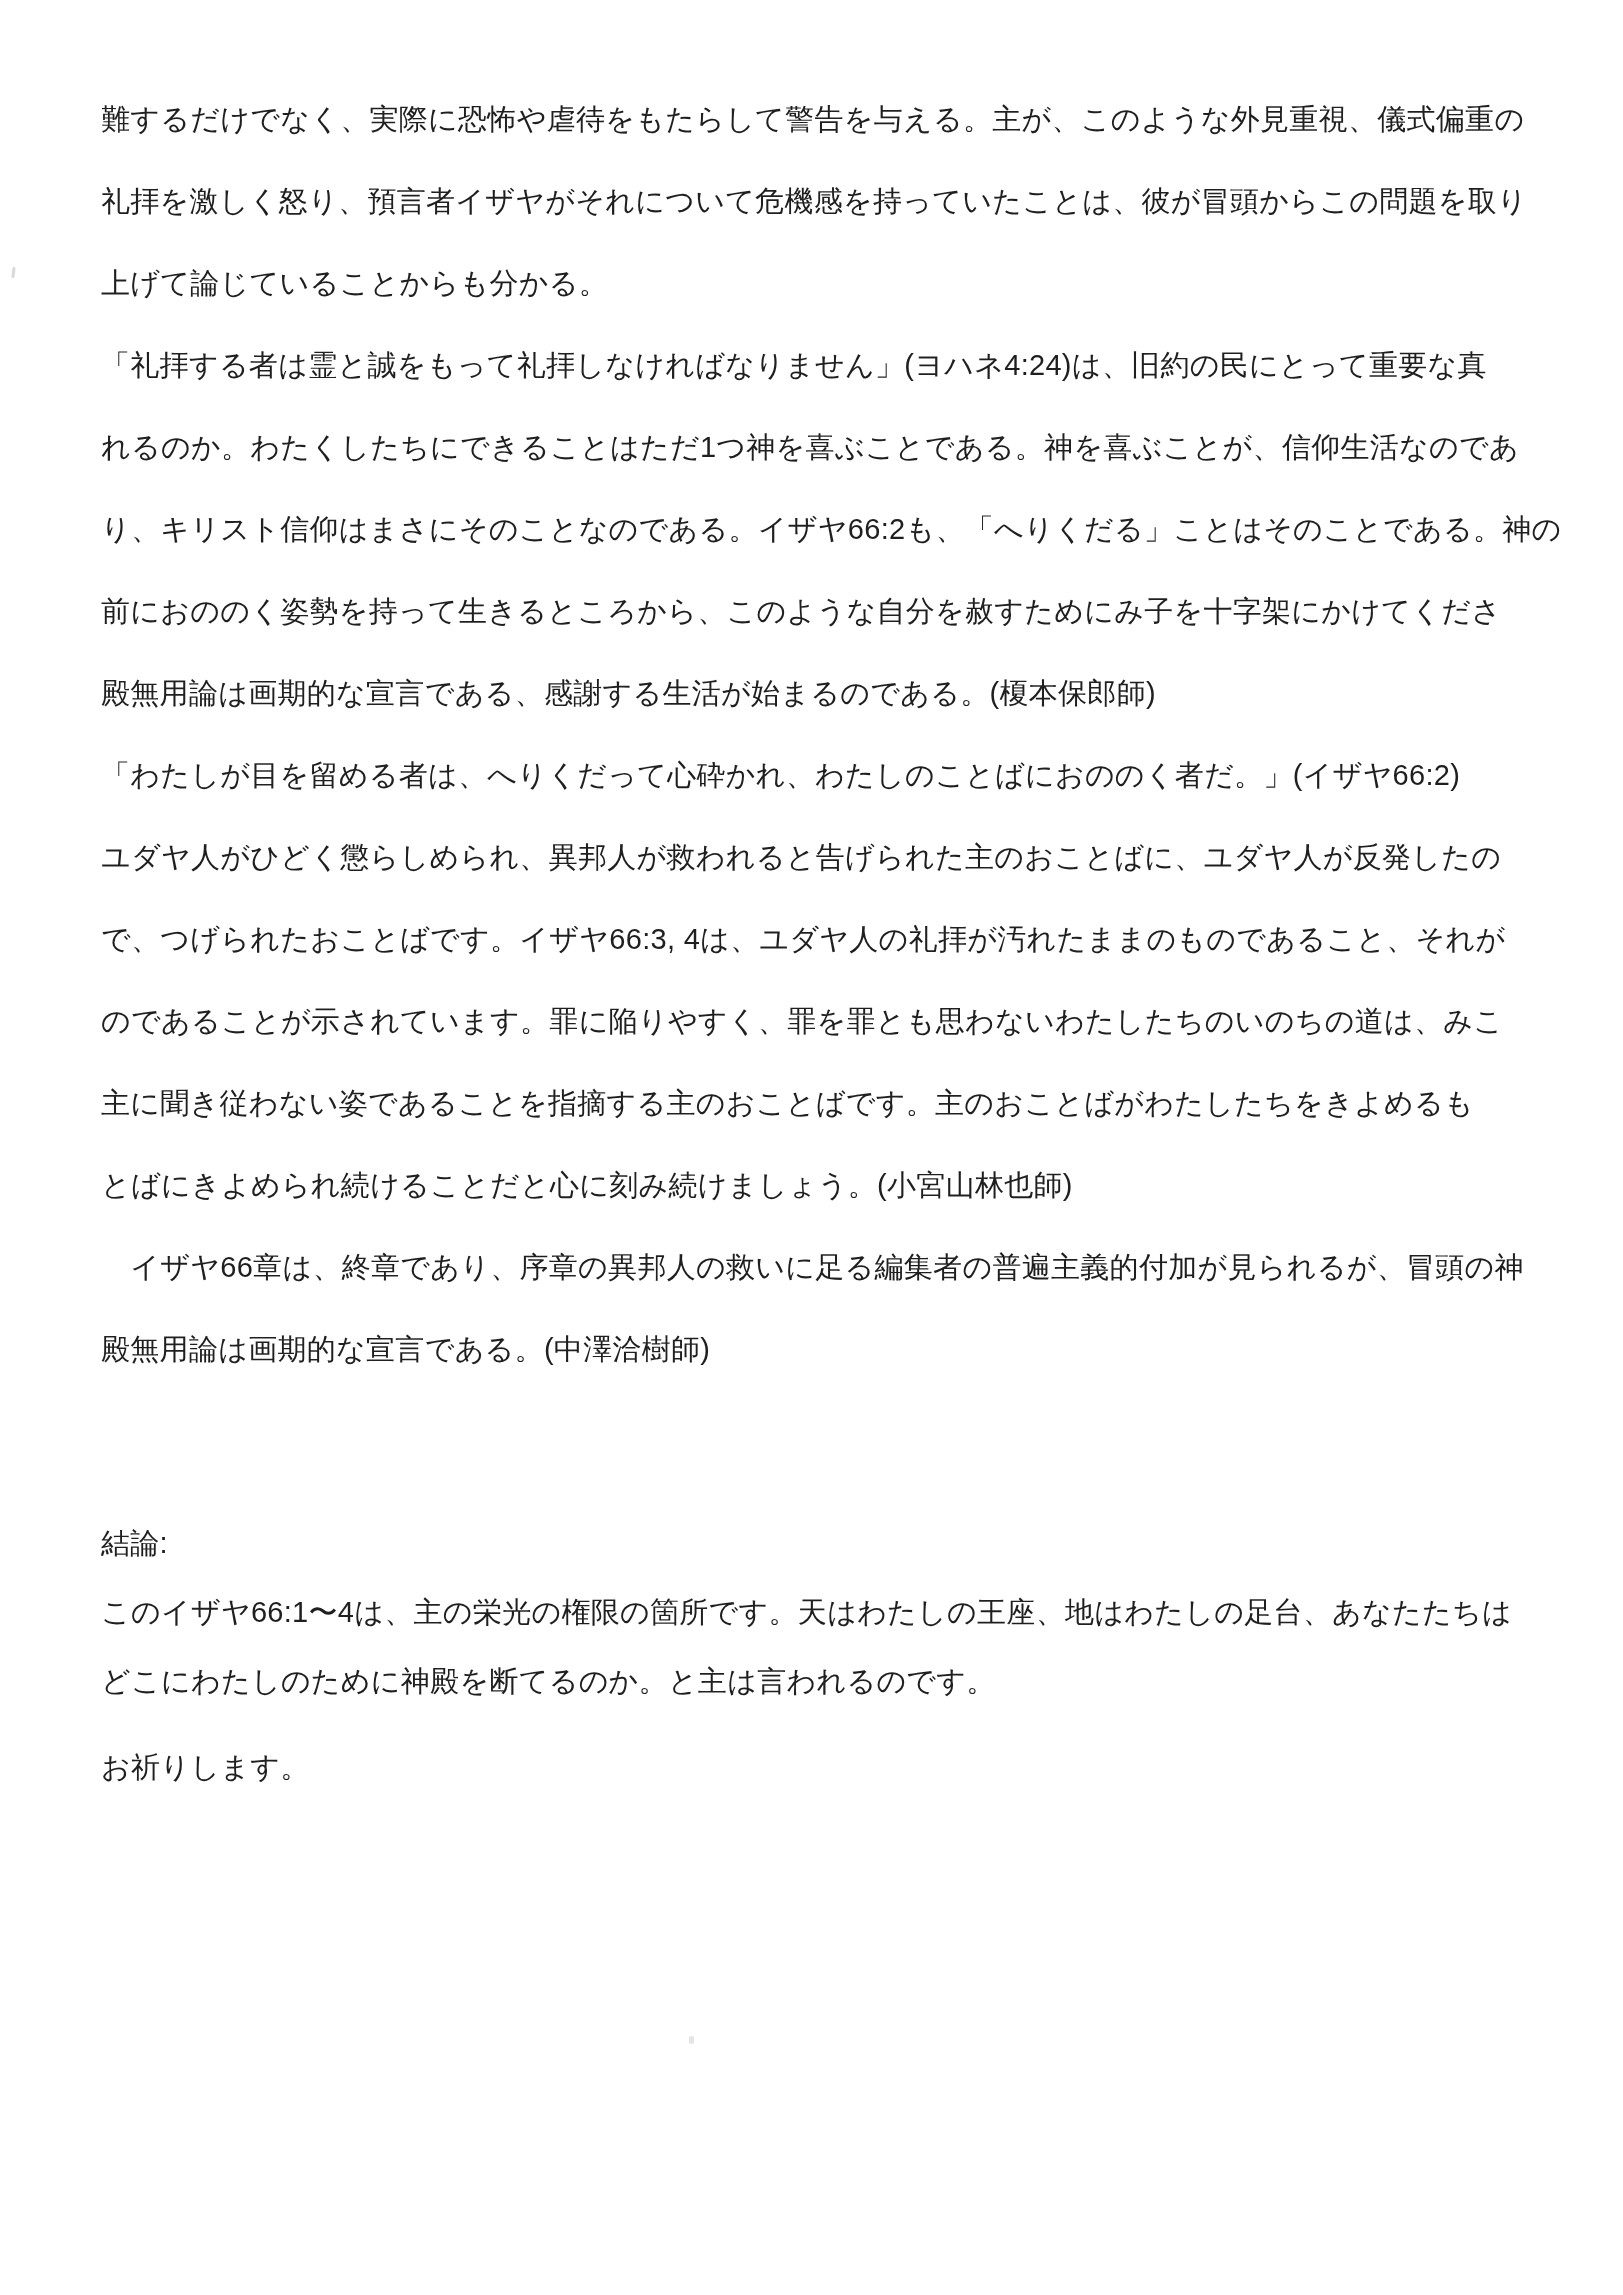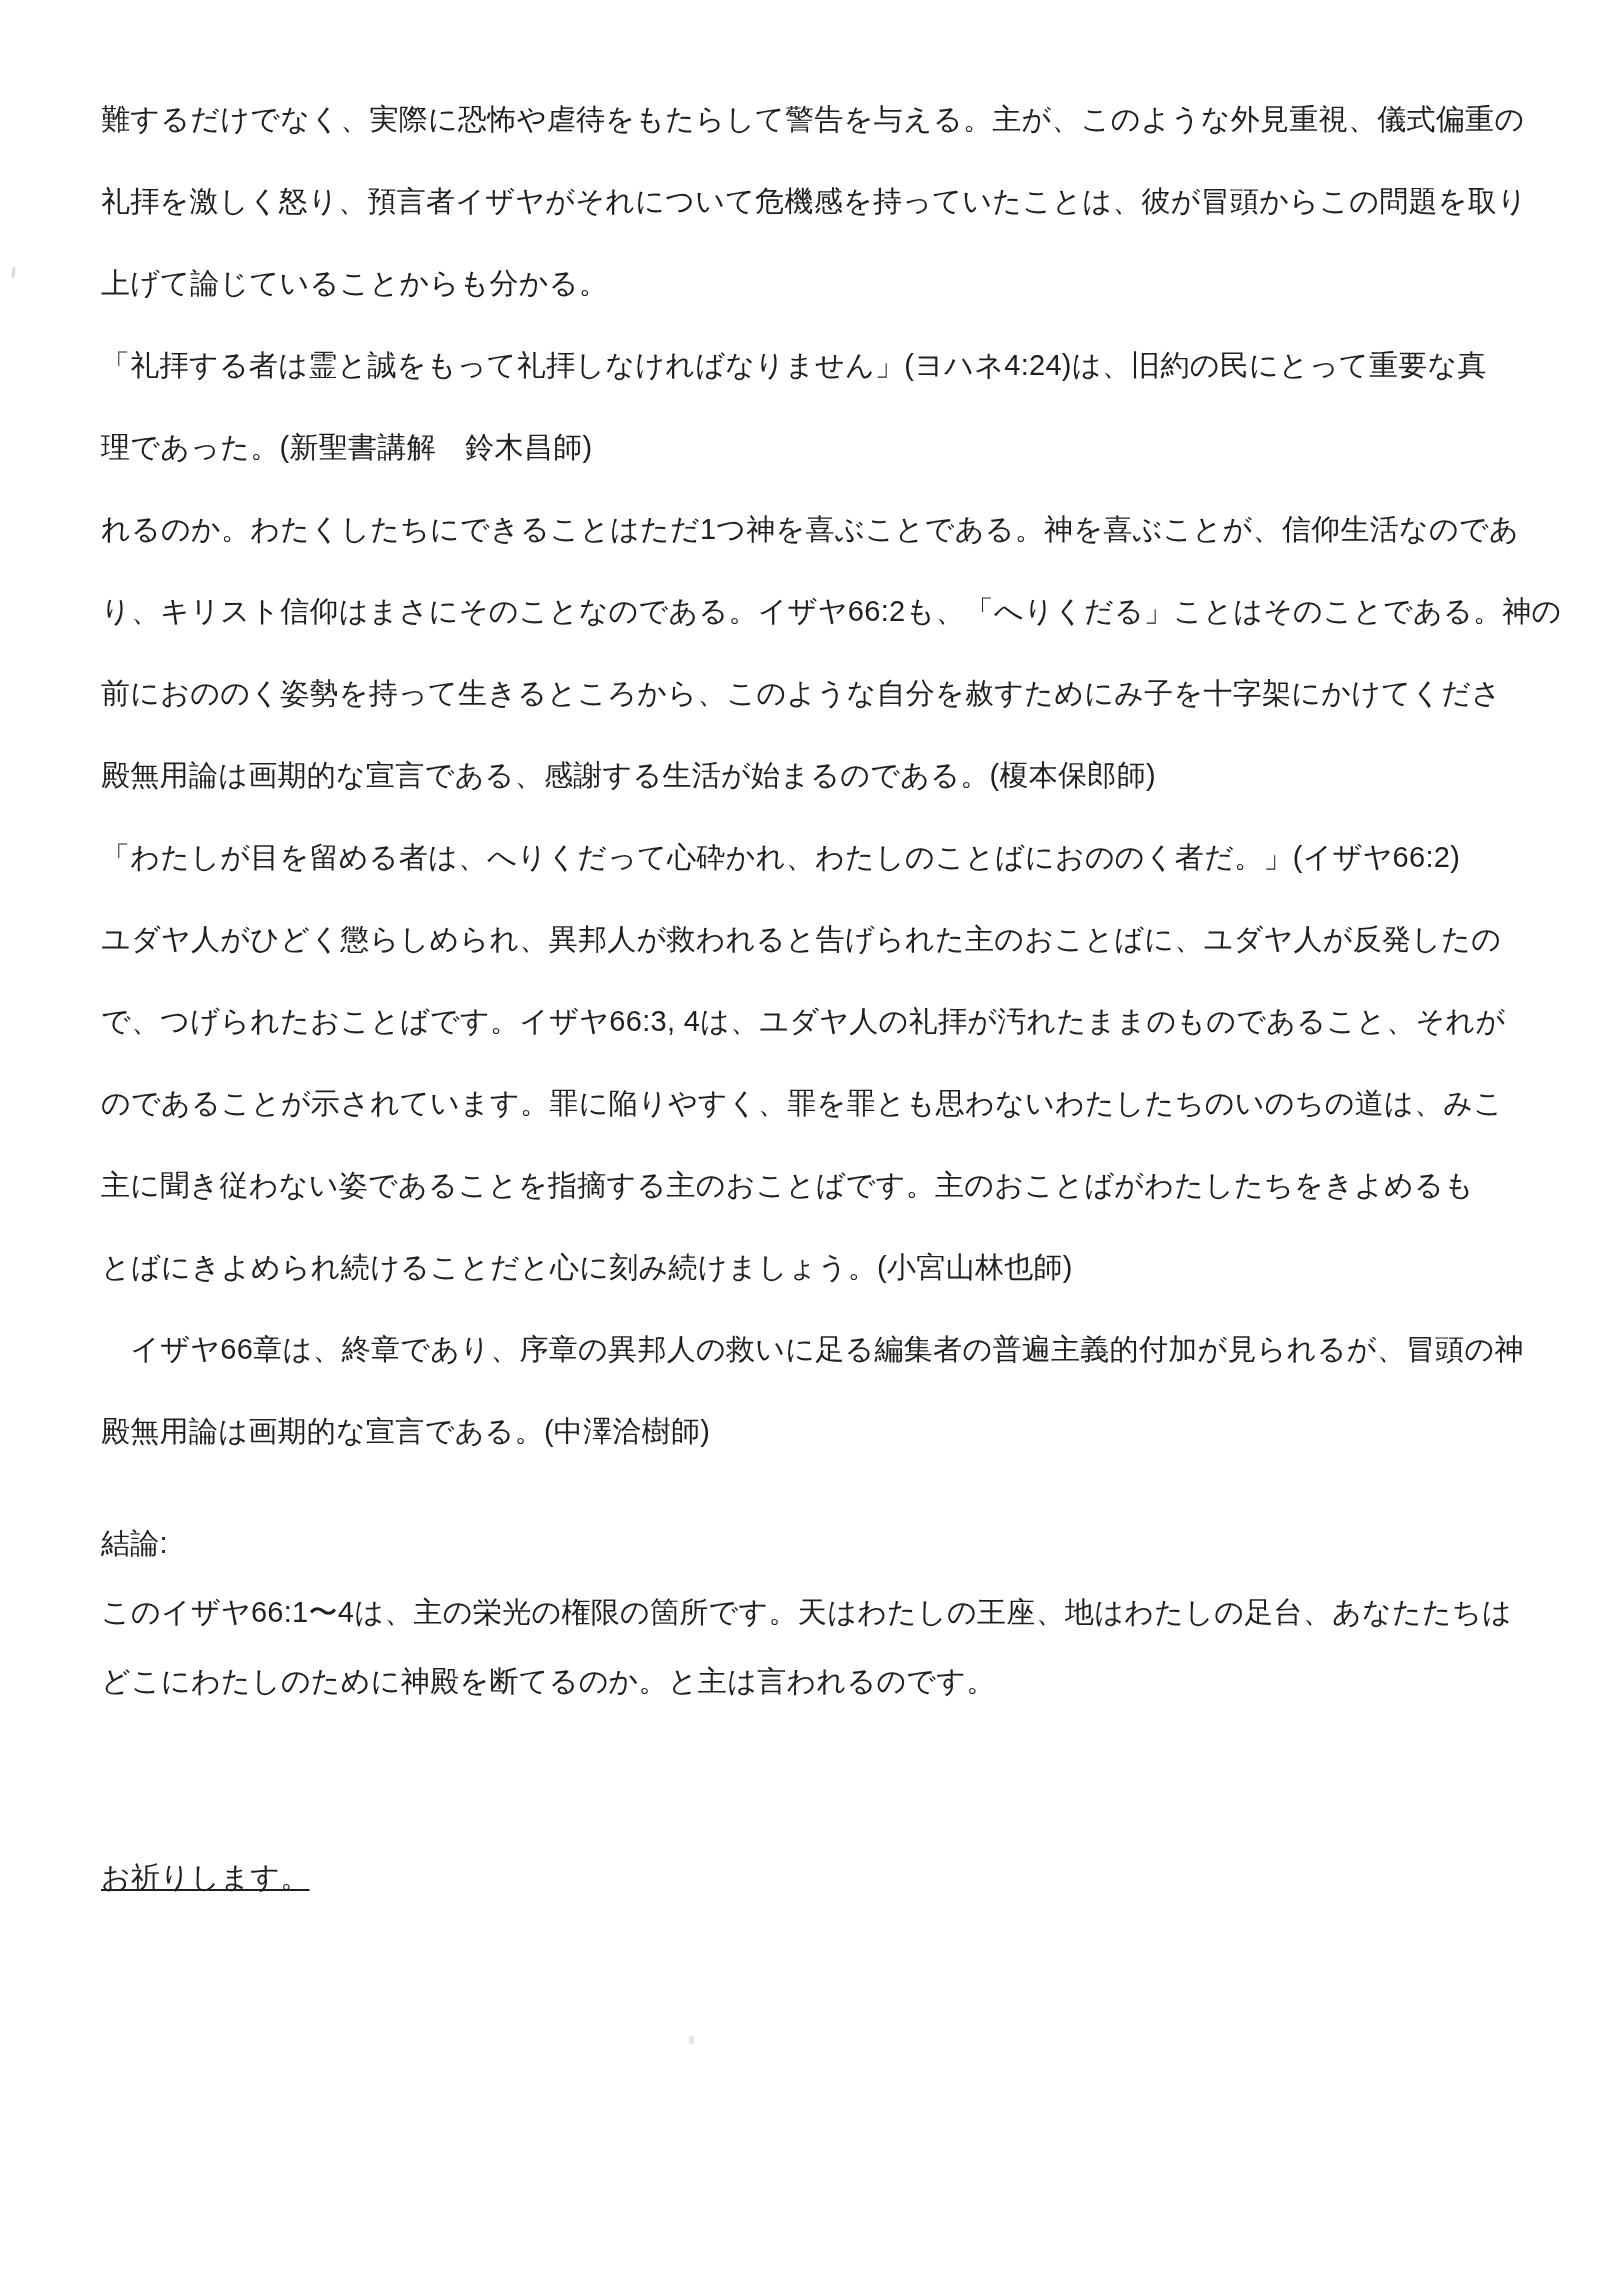--- a/index.html
+++ b/index.html
@@ -25,23 +25,22 @@
   }
   .conclusion-block {
     position: absolute;
     left: 101px;
     top: 1509px;
     width: 1447px;
   }
   .closing-block {
     position: absolute;
     left: 101px;
-    top: 1837px;
+    top: 1727px;
     width: 1447px;
-    text-decoration: underline;
   }
   .line {
     height: 82px;
     display: flex;
     align-items: center;
     font-size: 29px;
     font-weight: 500;
     letter-spacing: 0.3px;
     white-space: pre;
     color: #1f1f1f;
@@ -82,21 +81,20 @@
 </head>
 <body>
 
 <div class="page">
 
   <div class="body-block">
     <div class="line">難するだけでなく、実際に恐怖や虐待をもたらして警告を与える。主が、このような外見重視、儀式偏重の</div>
     <div class="line">礼拝を激しく怒り、預言者イザヤがそれについて危機感を持っていたことは、彼が冒頭からこの問題を取り</div>
     <div class="line">上げて論じていることからも分かる。</div>
     <div class="line">「礼拝する者は霊と誠をもって礼拝しなければなりません」(ヨハネ4:24)は、旧約の民にとって重要な真</div>
-    <div class="line">理であった。(新聖書講解　鈴木昌師)</div>
     <div class="line">れるのか。わたくしたちにできることはただ1つ神を喜ぶことである。神を喜ぶことが、信仰生活なのであ</div>
     <div class="line">り、キリスト信仰はまさにそのことなのである。イザヤ66:2も、「へりくだる」ことはそのことである。神の</div>
     <div class="line">前におののく姿勢を持って生きるところから、このような自分を赦すためにみ子を十字架にかけてくださ</div>
     <div class="line">殿無用論は画期的な宣言である、感謝する生活が始まるのである。(榎本保郎師)</div>
     <div class="line">「わたしが目を留める者は、へりくだって心砕かれ、わたしのことばにおののく者だ。」(イザヤ66:2)</div>
     <div class="line">ユダヤ人がひどく懲らしめられ、異邦人が救われると告げられた主のおことばに、ユダヤ人が反発したの</div>
     <div class="line">で、つげられたおことばです。イザヤ66:3, 4は、ユダヤ人の礼拝が汚れたままのものであること、それが</div>
     <div class="line">のであることが示されています。罪に陥りやすく、罪を罪とも思わないわたしたちのいのちの道は、みこ</div>
     <div class="line">主に聞き従わない姿であることを指摘する主のおことばです。主のおことばがわたしたちをきよめるも</div>
     <div class="line">とばにきよめられ続けることだと心に刻み続けましょう。(小宮山林也師)</div>

